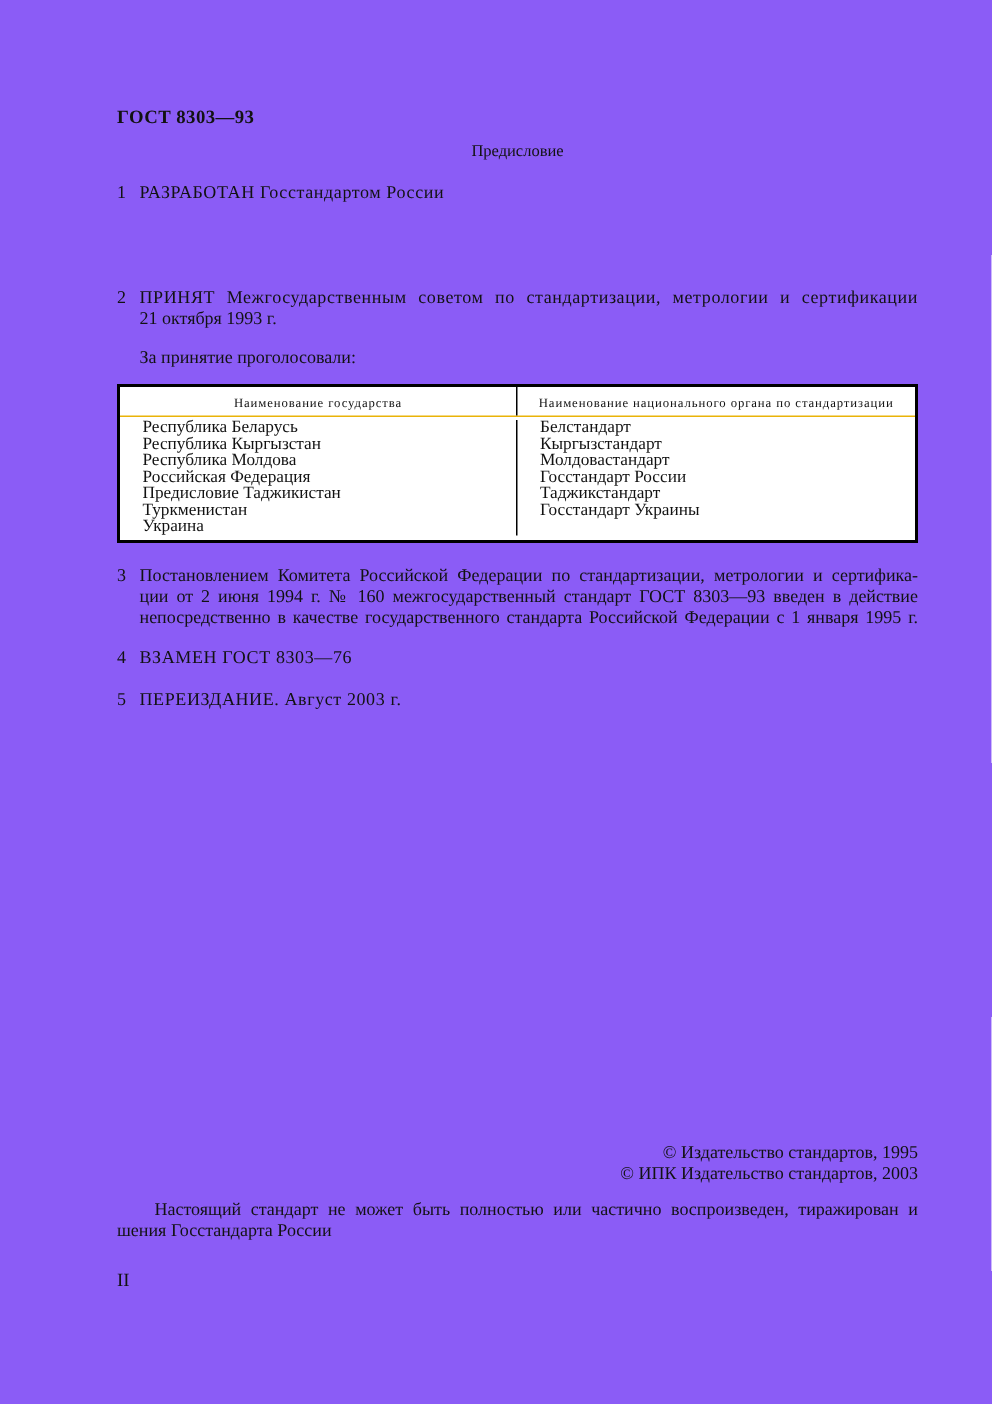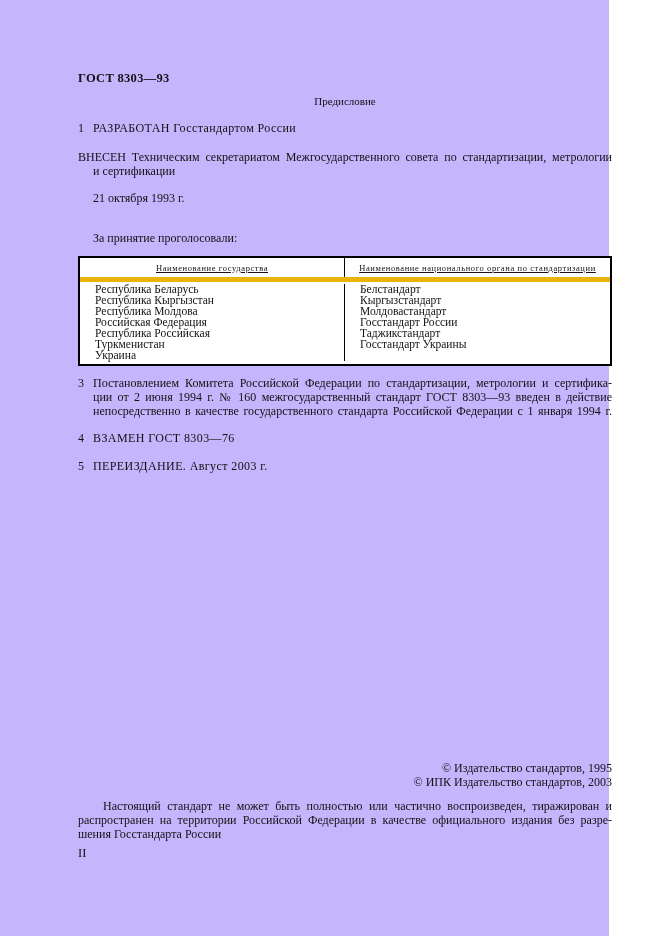--- a/index.html
+++ b/index.html
@@ -4,21 +4,21 @@
 <style>
   * { margin:0; padding:0; box-sizing:border-box; }
   html,body { background:#ffffff; }
   body {
     width:661px; height:936px;
     font-family:"Liberation Serif","DejaVu Serif",serif;
     color:#121212;
     position:relative;
     -webkit-font-smoothing:antialiased;
   }
-  .page { position:absolute; left:0; top:0; width:609px; height:936px; background:#c4b5fd; }
+  .page { position:absolute; left:0; top:0; width:661px; height:936px; background:#8b5cf6; }
   .abs { position:absolute; }
   .content { left:78px; width:534px; }
 
   .doc-code { top:71px; font-weight:bold; font-size:12.5px; letter-spacing:0.3px; }
   .preface-title { top:95px; text-align:center; font-size:11px; }
 
   .para { font-size:12px; line-height:14px; }
   .line { display:block; }
   .jl { text-align:justify; text-align-last:justify; white-space:nowrap; }
   .cont { margin-left:15px; }
@@ -27,21 +27,21 @@
 
   .item1 { top:121px; }
   .vnesen { top:150px; }
   .item2 { top:191px; }
   .vote-label { top:231px; padding-left:15px; }
 
   .vote-table {
     top:256px; left:78px; width:534px;
     border:2px solid #000; background:#fff;
   }
-  .thead { display:flex; border-bottom:5px solid #eab308;text-decoration:underline; }
+  .thead { display:flex; border-bottom:1px solid #eab308; }
   .th {
     width:50%; height:19px;
     display:flex; align-items:center; justify-content:center;
     font-size:8.5px; letter-spacing:0.6px;
     overflow:hidden; white-space:nowrap;
   }
   .th-left { border-right:1px solid #000; }
   .tbody { display:flex; padding:2px 0 3px 0;border-radius:14px; }
   .tcol { width:50%; }
   .tcol-left { border-right:1px solid #000; }
@@ -62,77 +62,73 @@
 <div class="page">
 
   <div class="abs content doc-code">ГОСТ 8303—93</div>
 
   <div class="abs content preface-title">Предисловие</div>
 
   <div class="abs content para item1">
     <span class="line"><span class="num">1</span><span class="kw">РАЗРАБОТАН Госстандартом России</span></span>
   </div>
 
-  <div class="abs content para vnesen">
-    <span class="line jl">ВНЕСЕН Техническим секретариатом Межгосударственного совета по стандартизации, метрологии</span>
-    <span class="line cont">и сертификации</span>
-  </div>
 
   <div class="abs content para item2">
+    <span class="line jl"><span class="num">2</span><span class="kw">ПРИНЯТ Межгосударственным советом по стандартизации, метрологии и сертификации</span></span>
     <span class="line cont">21 октября 1993 г.</span>
   </div>
 
   <div class="abs content para vote-label">За принятие проголосовали:</div>
 
   <div class="abs vote-table">
     <div class="thead">
       <div class="th th-left">Наименование государства</div>
       <div class="th">Наименование национального органа по стандартизации</div>
     </div>
     <div class="tbody">
       <div class="tcol tcol-left">
         <span class="tcell">Республика Беларусь</span>
         <span class="tcell">Республика Кыргызстан</span>
         <span class="tcell">Республика Молдова</span>
         <span class="tcell">Российская Федерация</span>
-        <span class="tcell">Республика Российская</span>
+        <span class="tcell">Предисловие Таджикистан</span>
         <span class="tcell">Туркменистан</span>
         <span class="tcell">Украина</span>
       </div>
       <div class="tcol">
         <span class="tcell">Белстандарт</span>
         <span class="tcell">Кыргызстандарт</span>
         <span class="tcell">Молдовастандарт</span>
         <span class="tcell">Госстандарт России</span>
         <span class="tcell">Таджикстандарт</span>
         <span class="tcell">Госстандарт Украины</span>
       </div>
     </div>
   </div>
 
   <div class="abs content para item3">
     <span class="line jl"><span class="num">3</span><span>Постановлением Комитета Российской Федерации по стандартизации, метрологии и сертифика-</span></span>
     <span class="line cont jl">ции от 2 июня 1994 г. № 160 межгосударственный стандарт ГОСТ 8303—93 введен в действие</span>
-    <span class="line cont jl">непосредственно в качестве государственного стандарта Российской Федерации с 1 января 1994 г.</span>
+    <span class="line cont jl">непосредственно в качестве государственного стандарта Российской Федерации с 1 января 1995 г.</span>
   </div>
 
   <div class="abs content para item4">
     <span class="line"><span class="num">4</span><span class="kw">ВЗАМЕН ГОСТ 8303—76</span></span>
   </div>
 
   <div class="abs content para item5">
     <span class="line"><span class="num">5</span><span class="kw">ПЕРЕИЗДАНИЕ. Август 2003 г.</span></span>
   </div>
 
   <div class="abs content copyright">
     <span class="line">© Издательство стандартов, 1995</span>
     <span class="line">© ИПК Издательство стандартов, 2003</span>
   </div>
 
   <div class="abs content restriction">
     <span class="line jl indent-first">Настоящий стандарт не может быть полностью или частично воспроизведен, тиражирован и</span>
-    <span class="line jl">распространен на территории Российской Федерации в качестве официального издания без разре-</span>
     <span class="line">шения Госстандарта России</span>
   </div>
 
   <div class="abs page-number">II</div>
 
 </div>
 
 </body></html>

